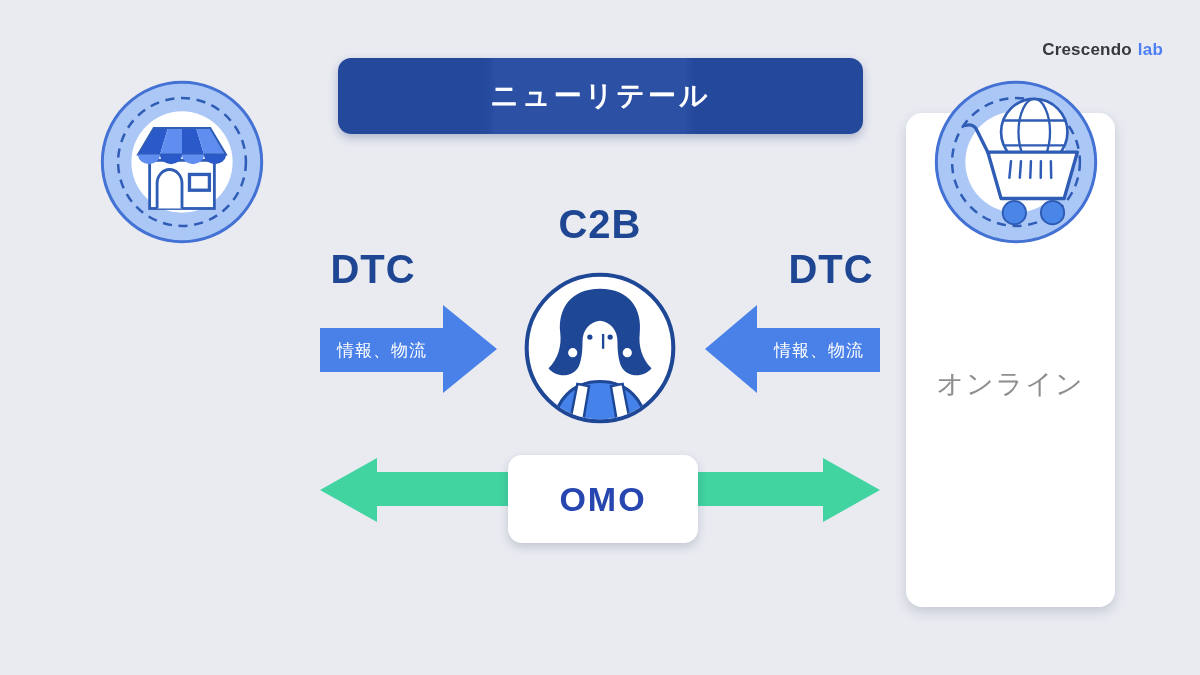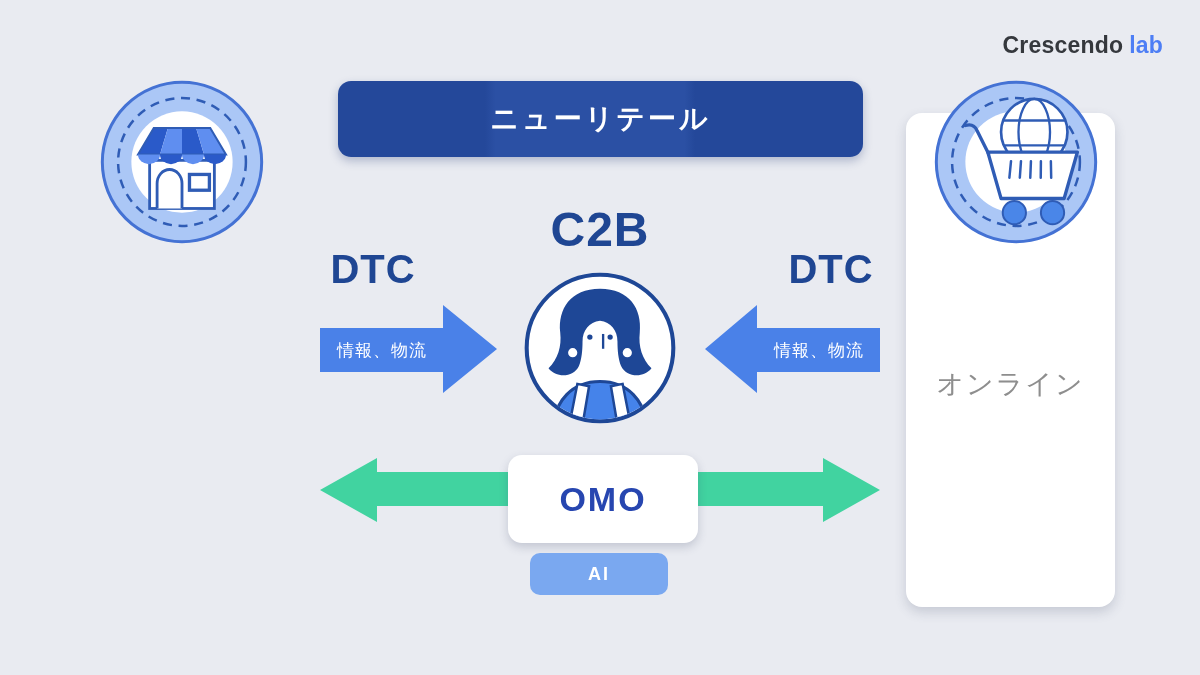--- a/index.html
+++ b/index.html
@@ -2,41 +2,41 @@
 <html><head>
 <meta charset="utf-8">
 <style>
   html,body{margin:0;padding:0;}
   body{font-family:"Liberation Sans","DejaVu Sans",sans-serif;}
   #stage{
     position:relative;width:1200px;height:675px;overflow:hidden;
     background:#e9ebf1;
   }
   
-  .brand{position:absolute;top:32px;right:37px;font-size:23px;font-weight:600;color:#35383d;letter-spacing:.2px;}
+  .brand{position:absolute;top:40px;right:37px;font-size:17px;font-weight:600;color:#35383d;letter-spacing:.2px;}
   .brand .lab{color:#4d7ef5;margin-left:6px;font-weight:600;}
   
   .panel{position:absolute;background:#ffffff;border-radius:16px;box-shadow:0 5px 12px rgba(60,70,100,.20);}
   .panel-left{left:72px;top:113px;width:220px;height:497px;}
   .panel-right{left:906px;top:113px;width:209px;height:494px;}
   .panel-label{position:absolute;width:100%;text-align:center;top:253px;font-size:27px;color:#8e8e8e;letter-spacing:2px;}
   
   .icon-badge{position:absolute;width:166px;height:166px;}
   .icon-left{left:99px;top:79px;}
   .icon-right{left:933px;top:79px;}
   
   .title-box{
-    position:absolute;left:338px;top:81px;width:525px;height:76px;border-radius:13px;
+    position:absolute;left:338px;top:58px;width:525px;height:76px;border-radius:13px;
     background:linear-gradient(90deg,#24489a 0%,#24489a 28%,#2b50a4 30%,#2b50a4 66%,#24489a 68%,#24489a 100%);
     box-shadow:0 4px 10px rgba(30,50,110,.28);
     display:flex;align-items:center;justify-content:center;
   }
   .title-box span{color:#ffffff;font-size:28px;font-weight:700;letter-spacing:3px;}
   
-  .c2b{position:absolute;left:540px;top:202px;width:120px;text-align:center;font-size:48px;font-weight:800;color:#1f4693;letter-spacing:1px;}
+  .c2b{position:absolute;left:540px;top:202px;width:120px;text-align:center;font-size:40px;font-weight:800;color:#1f4693;letter-spacing:1px;}
   .dtc{position:absolute;top:247px;width:110px;text-align:center;font-size:40px;font-weight:800;color:#1f4693;letter-spacing:1px;}
   .dtc-left{left:318px;}
   .dtc-right{left:776px;}
   
   .arrow-svg{position:absolute;top:303px;width:177px;height:92px;}
   .arrow-left-svg{left:320px;}
   .arrow-right-svg{left:705px;width:175px;}
   .arrow-text{position:absolute;top:339px;width:124px;text-align:center;color:#ffffff;font-size:17px;font-weight:400;letter-spacing:1px;}
   .arrow-text-left{left:320px;}
   .arrow-text-right{left:757px;}
@@ -146,17 +146,14 @@
     <circle cx="67.5" cy="53" r="3.8" fill="#ffffff" stroke="#1e4796" stroke-width="1.7"></circle>
   </svg>
 
   <svg class="green-svg" viewBox="0 0 560 72">
     <polygon points="0,36 57,4 57,18 503,18 503,4 560,36 503,68 503,52 57,52 57,68" fill="#41d3a0"></polygon>
   </svg>
   <div class="omo-box">
     <span>OMO</span>
   </div>
 
-  <div class="chip chip-ai">
-      <span>AI</span>
-    </div>
 
 </div>
 
 </body></html>

